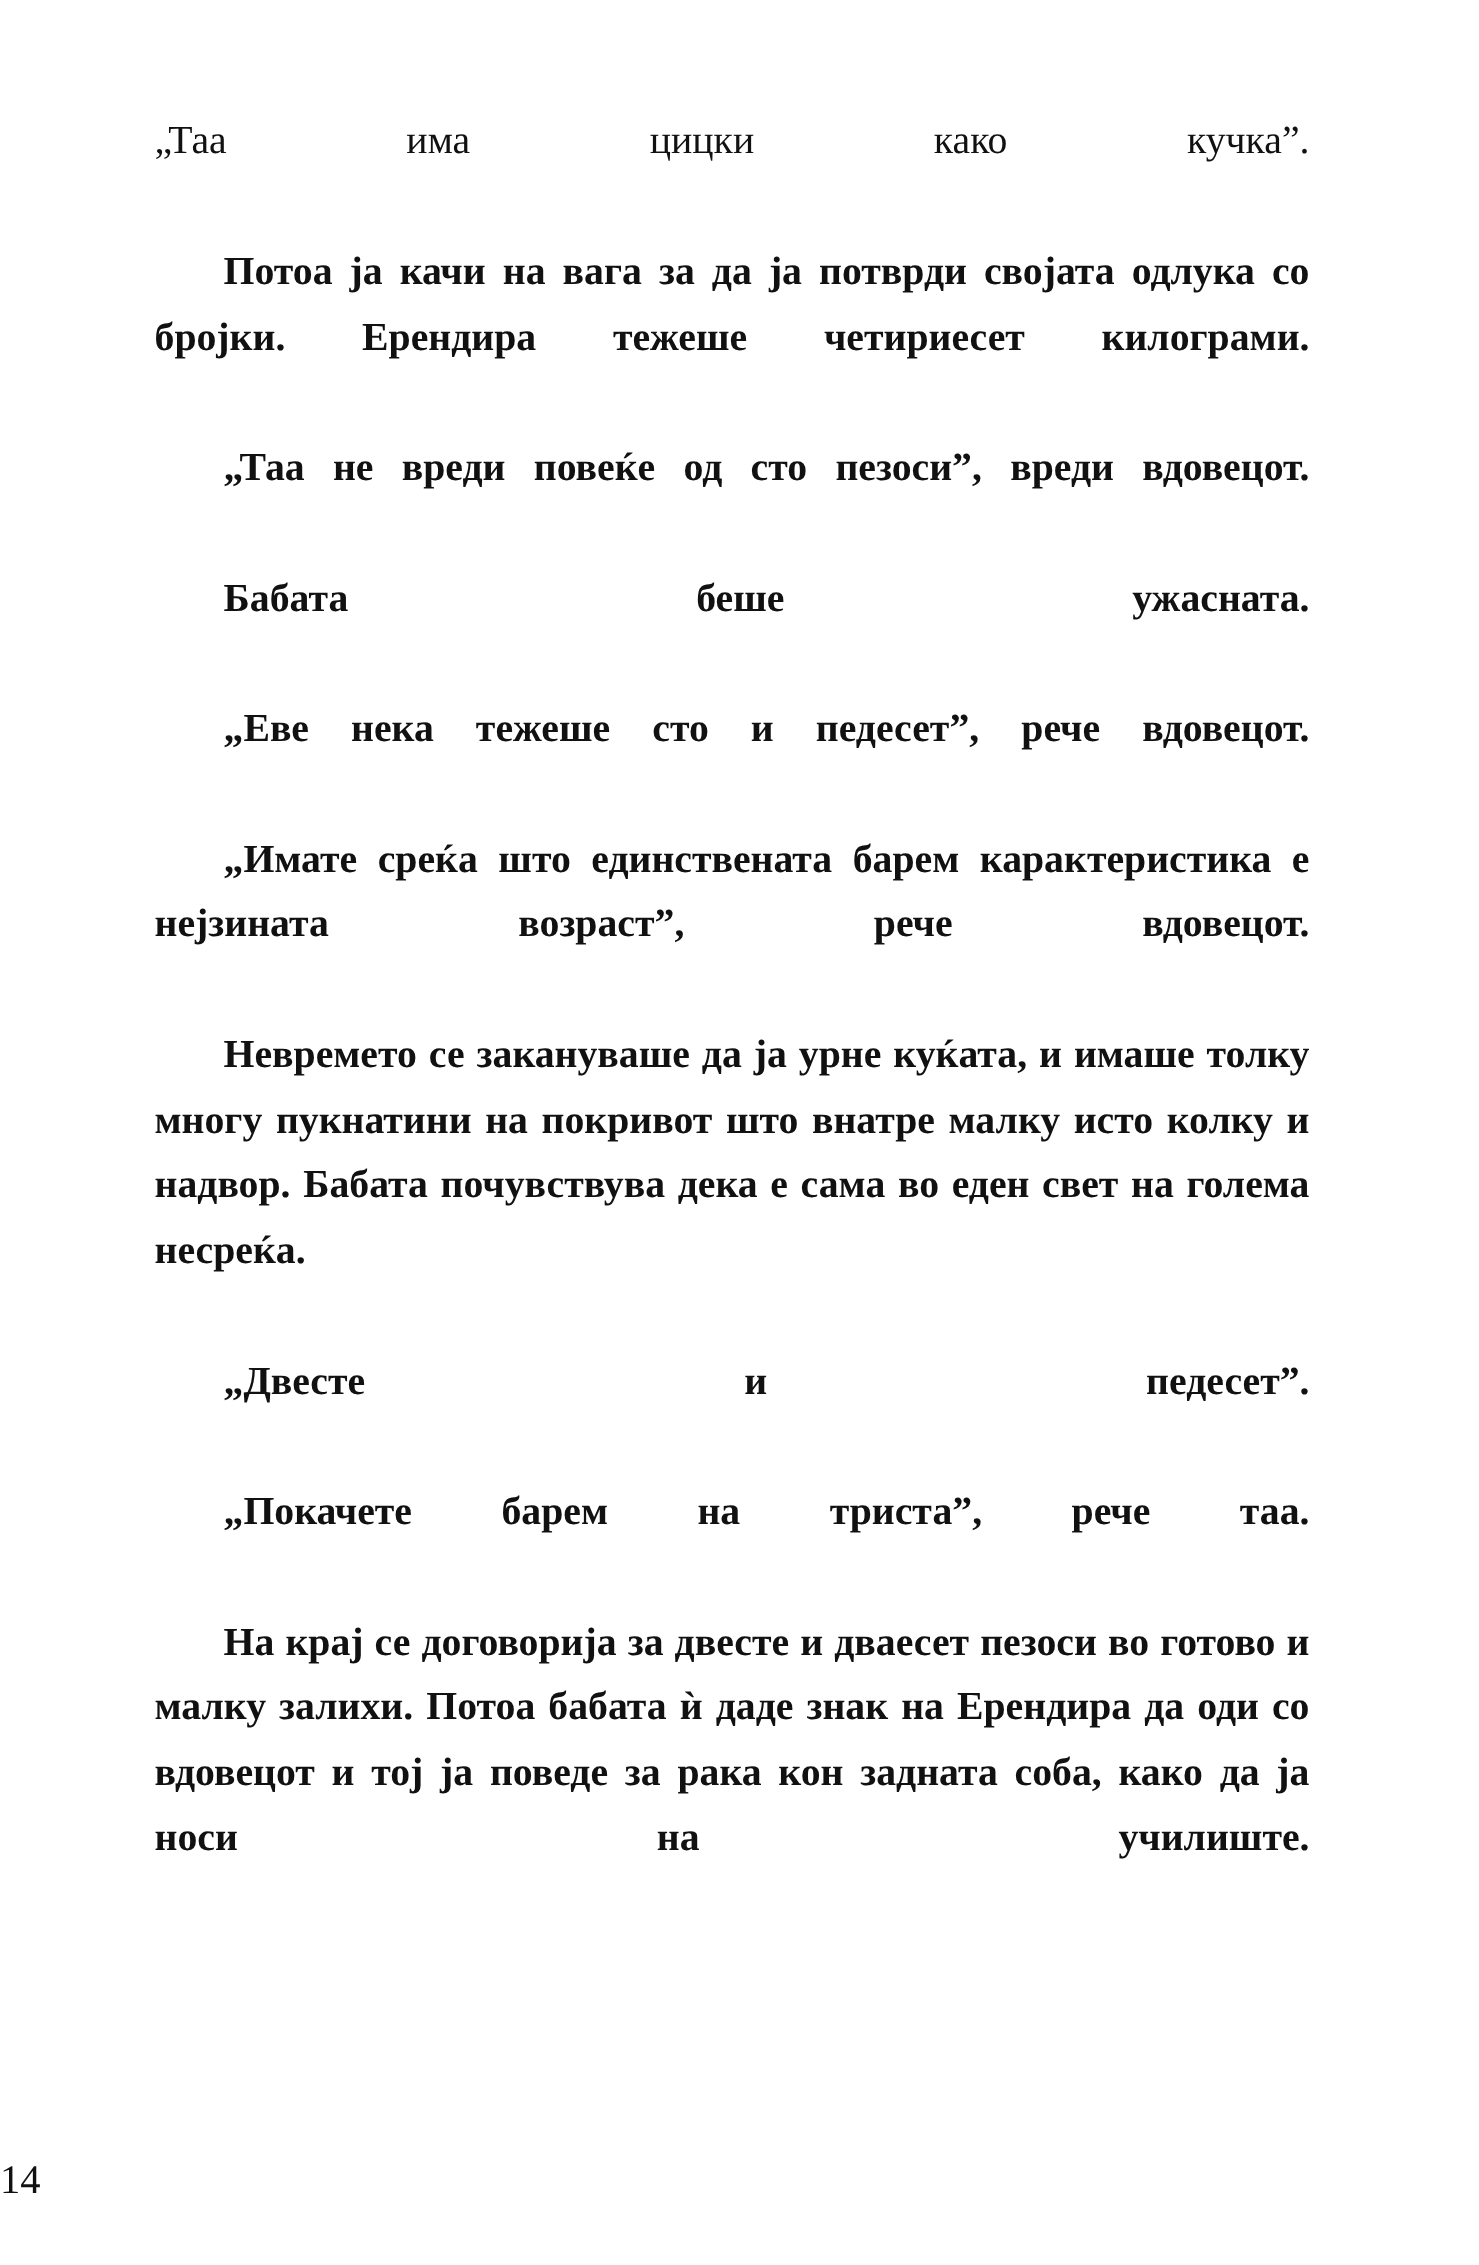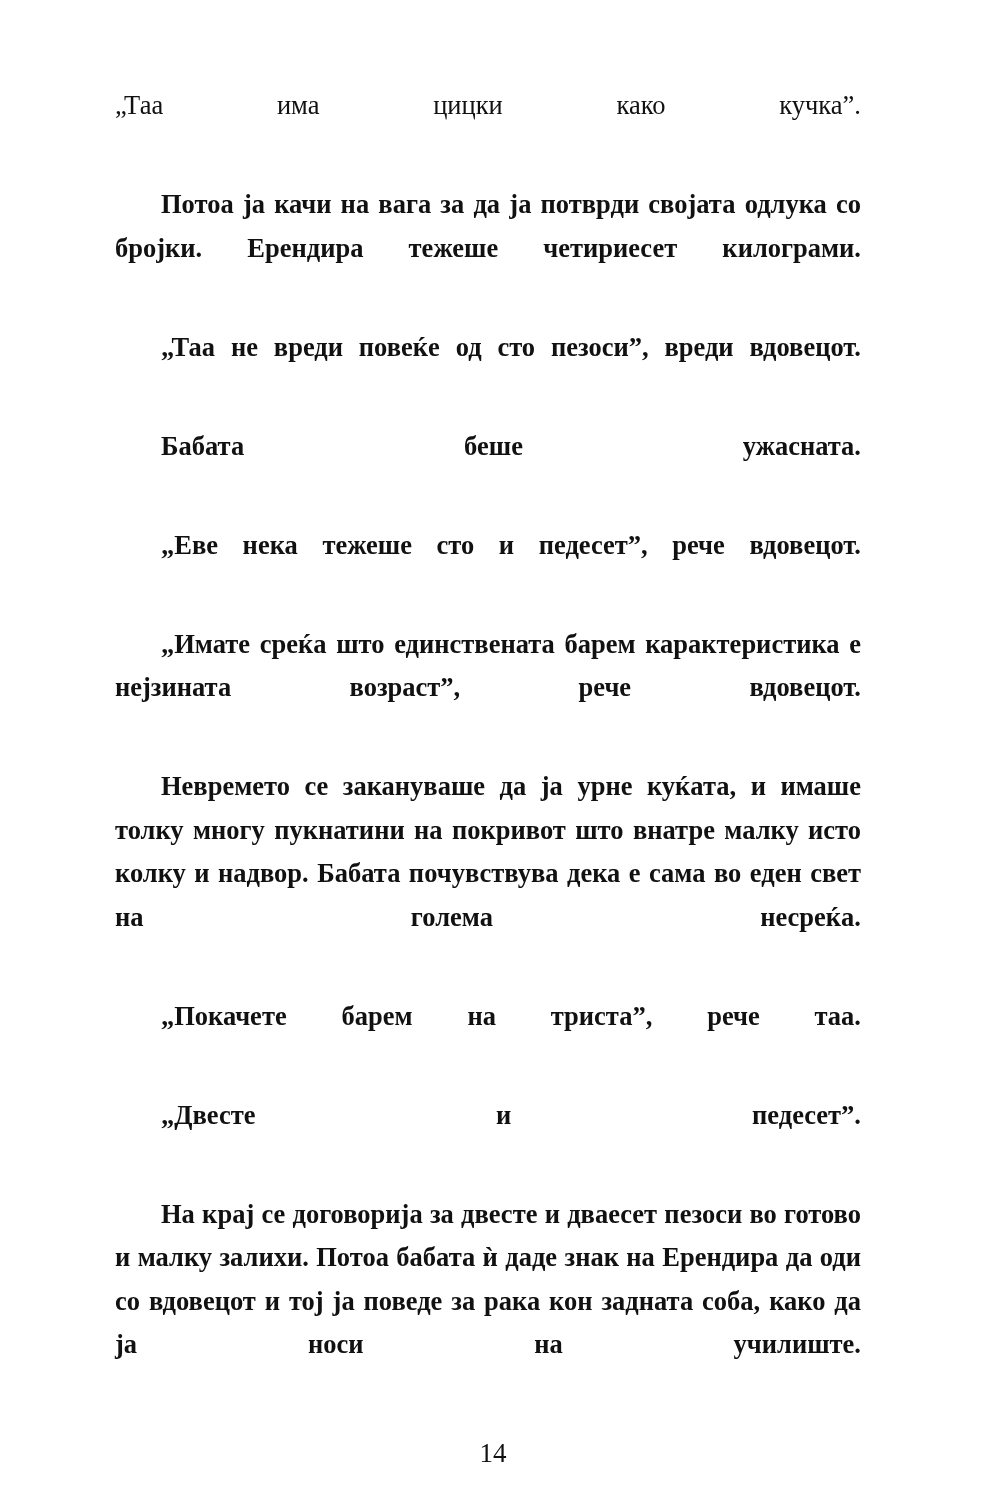--- a/index.html
+++ b/index.html
@@ -22,21 +22,21 @@
     height: 1510px;
     background: #ffffff;
   }
   #text-column {
     position: absolute;
     left: 103px;
     top: 72px;
     width: 770px;
   }
   p.para {
-    margin: 12px;
+    margin: 0;
     font-size: 26.5px;
     line-height: 43.5px;
     text-align: justify;
     text-justify: inter-word;
     word-spacing: 0.5px;
     hyphens: manual;
   }
   p.para.indent {
     text-indent: 46px;
     font-weight: bold;
@@ -48,41 +48,40 @@
   p.para::after {
     content: "";
     display: inline-block;
     width: 100%;
   }
   #page-number {
     position: absolute;
     left: 0;
     top: 1438px;
     width: 986px;
-    text-align: center;
     font-size: 27px;
     font-family: "Liberation Serif", "DejaVu Serif", serif;
     color: #111111;
   }
 </style>
 </head>
 <body>
 
 <div id="page">
 
   <div id="text-column">
 
     <p class="para noindent">„Таа има цицки како кучка”.</p>
     <p class="para indent">Потоа ја качи на вага за да ја потврди својата одлука со бројки. Ерендира тежеше четириесет килограми.</p>
     <p class="para indent">„Таа не вреди повеќе од сто пезоси”, вреди вдовецот.</p>
     <p class="para indent">Бабата беше ужасната.</p>
     <p class="para indent">„Еве нека тежеше сто и педесет”, рече вдовецот.</p>
     <p class="para indent">„Имате среќа што единствената барем карактеристика е нејзината возраст”, рече вдовецот.</p>
     <p class="para indent">Невремето се закануваше да ја урне куќата, и имаше толку многу пукнатини на покривот што внатре малку исто колку и надвор. Бабата почувствува дека е сама во еден свет на голема несреќа.</p>
+    <p class="para indent">„Двесте и педесет”.</p>
     <p class="para indent">„Покачете барем на триста”, рече таа.</p>
-    <p class="para indent">„Двесте и педесет”.</p>
     <p class="para indent">На крај се договорија за двесте и дваесет пезоси во готово и малку залихи. Потоа бабата ѝ даде знак на Ерендира да оди со вдовецот  и тој ја поведе за рака кон задната соба, како да ја носи на училиште.</p>
 
   </div>
 
   <div id="page-number">14</div>
 
 </div>
 
 </body></html>

